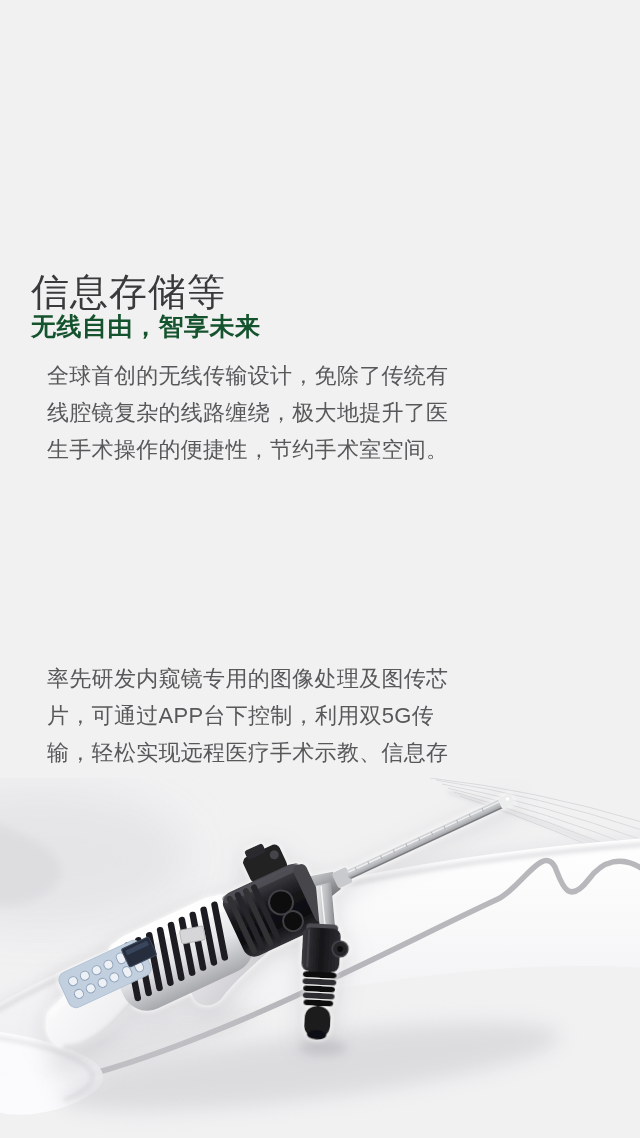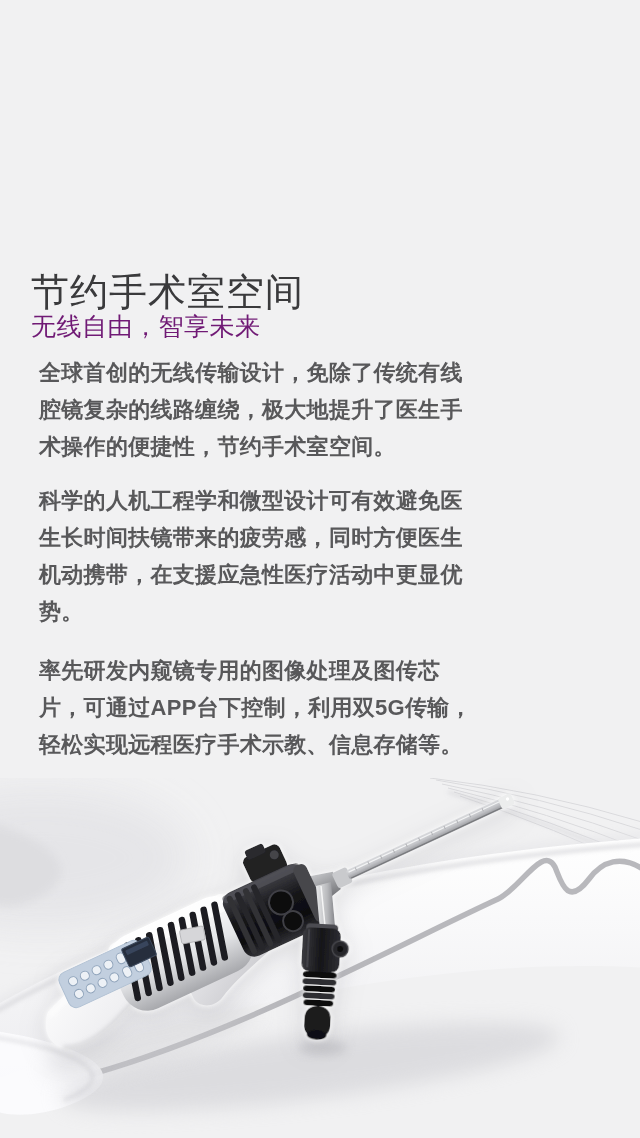--- a/index.html
+++ b/index.html
@@ -12,45 +12,44 @@
     position:absolute;left:31px;top:244px;
     font-size:38px;line-height:46px;letter-spacing:1px;
     color:#3a3a3c;font-weight:400;
   }
   .feature{position:absolute;left:31px;width:455px;}
   .feature.s0{top:312px;}
   .feature.s1{top:474px;}
   .feature.s2{top:644px;}
   .feature h2{
     margin:0 0 13px 0;
-    font-size:25px;line-height:29px;font-weight:400;
-    color:#701a75;letter-spacing:0.5px;
+    font-size:25px;line-height:29px;font-weight:700;
+    color:#14532d;letter-spacing:0.5px;
   }
   .feature p{
-    margin:8px;
-    font-size:22px;line-height:37px;font-weight:700;
+    margin:16px;
+    font-size:22px;line-height:37px;font-weight:400;
     color:#58585a;letter-spacing:0.3px;
   }
   .photo-wrap{
     position:absolute;left:0;top:778px;width:640px;height:360px;
   }
   svg{display:block;}
 </style>
 </head>
 <body>
 
-<h1 class="page-title">节约手术室空间</h1>
+<h1 class="page-title">信息存储等</h1>
 
 <section class="feature s0">
   <h2>无线自由，智享未来</h2>
   <p>全球首创的无线传输设计，免除了传统有线腔镜复杂的线路缠绕，极大地提升了医生手术操作的便捷性，节约手术室空间。</p>
 </section>
 
 <section class="feature s1">
-  <p>科学的人机工程学和微型设计可有效避免医生长时间扶镜带来的疲劳感，同时方便医生机动携带，在支援应急性医疗活动中更显优势。</p>
 </section>
 
 <section class="feature s2">
   <p>率先研发内窥镜专用的图像处理及图传芯片，可通过APP台下控制，利用双5G传输，轻松实现远程医疗手术示教、信息存储等。</p>
 </section>
 
 <div class="photo-wrap">
 <svg width="640" height="360" viewBox="0 0 640 360" xmlns="http://www.w3.org/2000/svg">
   <defs>
     <filter id="b3" x="-50%" y="-50%" width="200%" height="200%">

